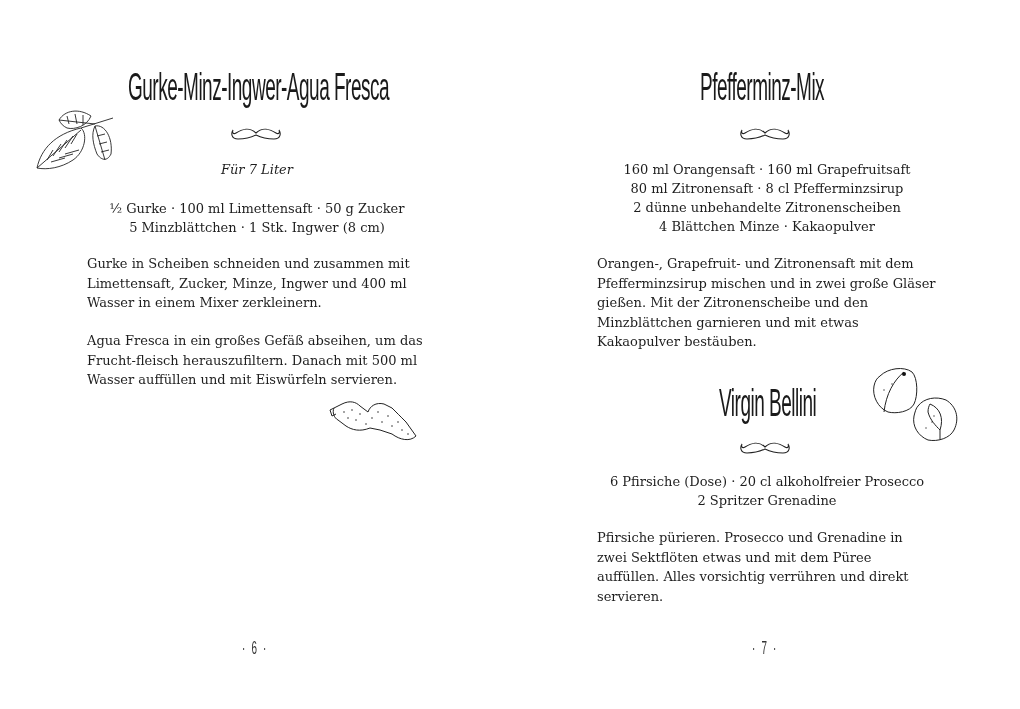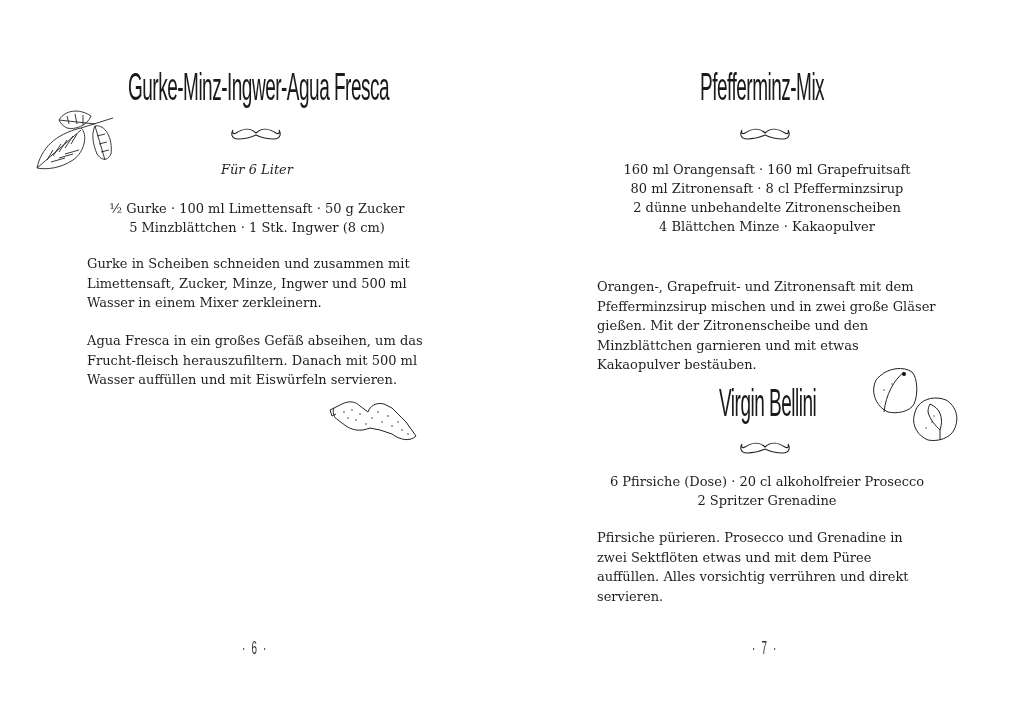--- a/index.html
+++ b/index.html
@@ -39,28 +39,28 @@
       <path d="M48 24 L80 14"></path>
     </g>
   </svg>
 
   <h1 class="title" style="left:128px;top:66px;font-size:38px;transform:scaleX(0.50);">Gurke-Minz-Ingwer-Agua Fresca</h1>
 
   <svg class="stache" style="left:230px;top:127px;" width="52" height="16" viewBox="0 0 52 16">
     <path d="M26 6 C20 0 12 2 6 6 C3 8 2 5 3 3 C1 6 1 12 8 12 C16 12 22 10 26 8 C30 10 36 12 44 12 C51 12 51 6 49 3 C50 5 49 8 46 6 C40 2 32 0 26 6 Z" fill="none" stroke="#222" stroke-width="1.1"></path>
   </svg>
 
-  <div class="subtitle" style="left:0;width:514px;top:162px;">Für 6 Liter</div>
+  <div class="subtitle" style="left:0;width:514px;top:162px;">Für 7 Liter</div>
 
   <div class="center-lines" style="left:0;width:514px;top:199px;">
     <div>½ Gurke · 100 ml Limettensaft · 50 g Zucker</div>
     <div>5 Minzblättchen · 1 Stk. Ingwer (8 cm)</div>
   </div>
 
-  <p class="para" style="left:87px;top:254px;width:340px;">Gurke in Scheiben schneiden und zusammen mit Limettensaft, Zucker, Minze, Ingwer und 500 ml Wasser in einem Mixer zerkleinern.</p>
+  <p class="para" style="left:87px;top:254px;width:340px;">Gurke in Scheiben schneiden und zusammen mit Limettensaft, Zucker, Minze, Ingwer und 400 ml Wasser in einem Mixer zerkleinern.</p>
   <p class="para" style="left:87px;top:319px;width:346px;margin-top:12px;">Agua Fresca in ein großes Gefäß abseihen, um das Frucht-fleisch herauszufiltern. Danach mit 500 ml Wasser auffüllen und mit Eiswürfeln servieren.</p>
 
   <svg style="position:absolute;left:330px;top:398px;" width="92" height="48" viewBox="0 0 92 48">
     <g fill="none" stroke="#222" stroke-width="1">
       <path d="M4 10 L12 6 C20 2 26 4 30 8 L38 14 C40 8 46 4 54 6 L62 10 C66 14 70 18 76 24 L86 38 C80 44 70 42 62 36 L50 32 L40 30 C30 34 22 32 16 28 L8 22 C4 20 2 14 4 10 Z"></path>
       <path d="M4 10 L0 12 L2 18 L6 16"></path>
     </g>
     <g fill="#333">
       <circle cx="14" cy="14" r="0.8"></circle>
         <circle cx="18" cy="20" r="0.8"></circle>
@@ -90,21 +90,21 @@
     <path d="M26 6 C20 0 12 2 6 6 C3 8 2 5 3 3 C1 6 1 12 8 12 C16 12 22 10 26 8 C30 10 36 12 44 12 C51 12 51 6 49 3 C50 5 49 8 46 6 C40 2 32 0 26 6 Z" fill="none" stroke="#222" stroke-width="1.1"></path>
   </svg>
 
   <div class="center-lines" style="left:0;width:514px;top:160px;">
     <div>160 ml Orangensaft · 160 ml Grapefruitsaft</div>
     <div>80 ml Zitronensaft · 8 cl Pfefferminzsirup</div>
     <div>2 dünne unbehandelte Zitronenscheiben</div>
     <div>4 Blättchen Minze · Kakaopulver</div>
   </div>
 
-  <p class="para" style="left:87px;top:254px;width:345px;margin-top:23px;">Orangen-, Grapefruit- und Zitronensaft mit dem Pfefferminzsirup mischen und in zwei große Gläser gießen. Mit der Zitronenscheibe und den Minzblättchen garnieren und mit etwas Kakaopulver bestäuben.</p>
+  <p class="para" style="left:87px;top:254px;width:345px;">Orangen-, Grapefruit- und Zitronensaft mit dem Pfefferminzsirup mischen und in zwei große Gläser gießen. Mit der Zitronenscheibe und den Minzblättchen garnieren und mit etwas Kakaopulver bestäuben.</p>
 
   <h1 class="title" style="left:209px;top:382px;font-size:38px;transform:scaleX(0.50);">Virgin Bellini</h1>
 
   <svg style="position:absolute;left:360px;top:366px;" width="92" height="80" viewBox="0 0 92 80">
     <g fill="none" stroke="#222" stroke-width="1">
       <path d="M10 10 C18 2 34 0 42 6 C48 12 48 30 44 38 C40 46 26 48 18 46 C8 42 2 30 4 20 C5 15 7 12 10 10 Z"></path>
       <path d="M34 6 C24 14 16 28 14 46"></path>
       <path d="M48 40 C54 32 66 30 76 34 C86 40 90 52 84 64 C80 72 68 76 58 74 C48 70 42 60 44 50 C45 46 46 42 48 40 Z"></path>
       <path d="M60 38 C70 42 74 52 70 64 C66 60 60 54 58 46 C58 42 59 40 60 38 Z"></path>
       <path d="M70 64 L70 74"></path>

